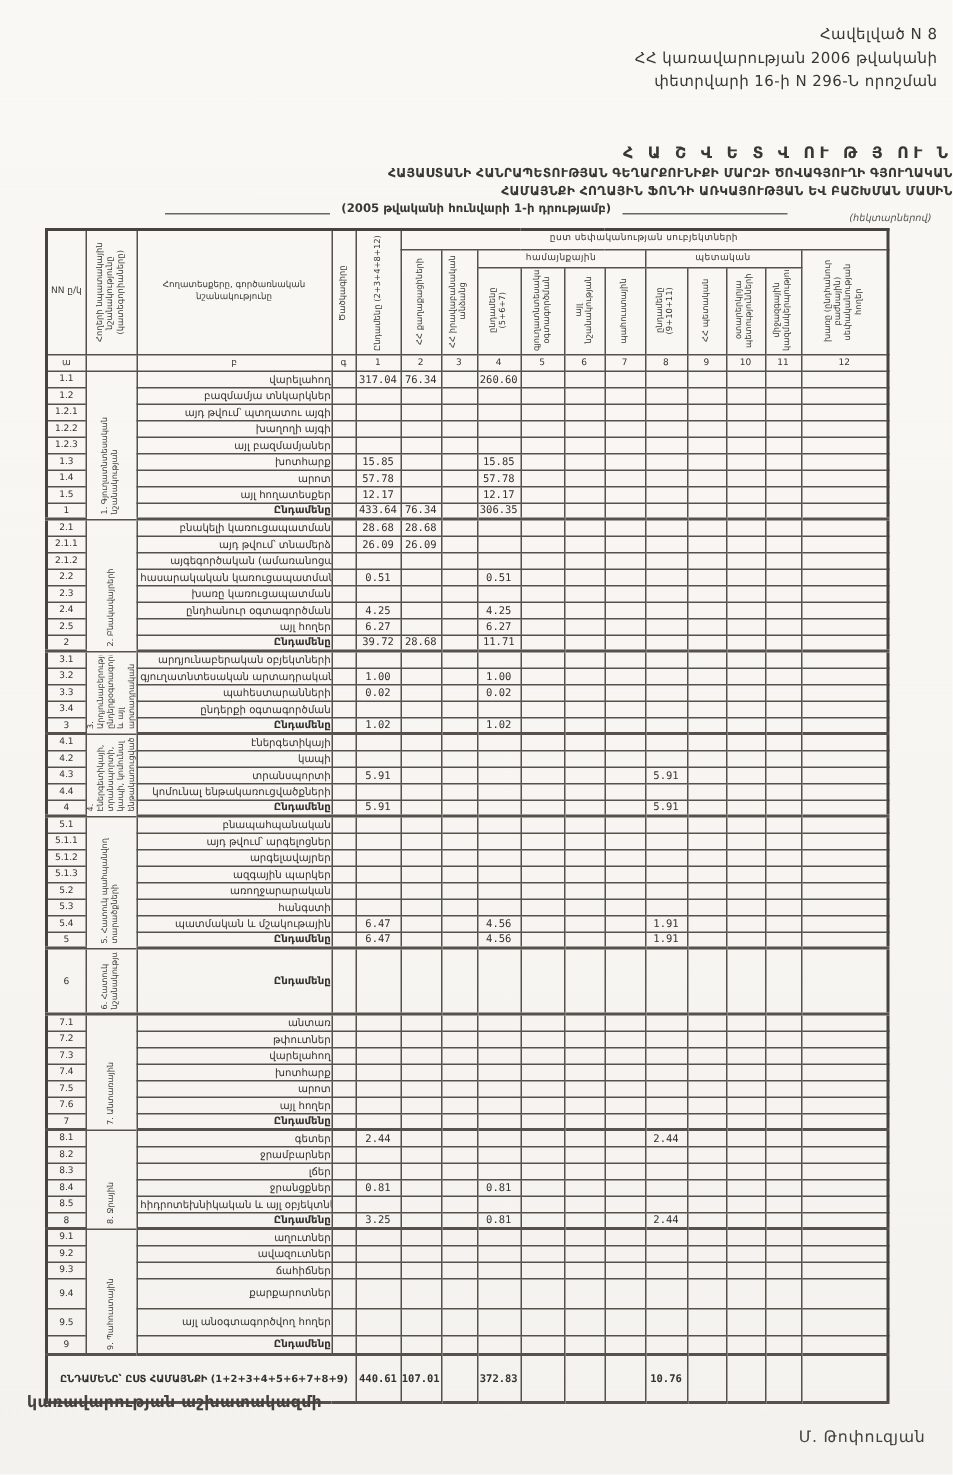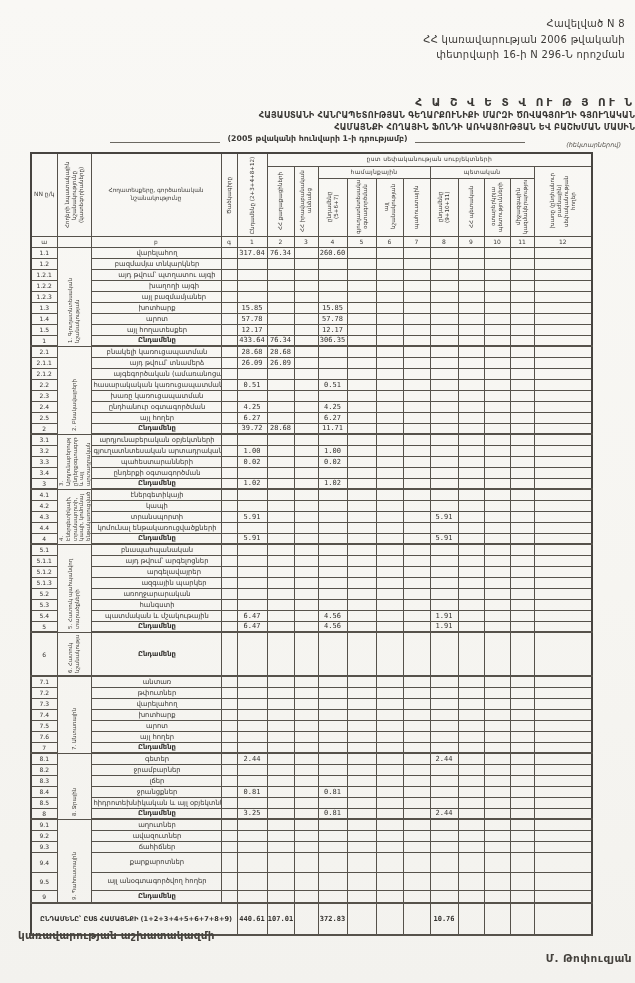--- a/index.html
+++ b/index.html
@@ -33,33 +33,33 @@
   .h3 .vt{height:54px}
   .hh-num{font-size:6px}
   .hl2{font-size:5.8px;line-height:1.3;padding:1px}
   .hn td{height:10px;font-size:6px;text-align:center;color:#3a3835}
   tbody tr{height:11px}
   tbody td{font-size:6.8px;color:#34322f}
   td.rnum{font-size:6px;text-align:center}
   td.grp{vertical-align:middle}
   .gvt{writing-mode:vertical-rl;transform:rotate(180deg);margin:0 auto;
        font-size:5.4px;line-height:1.25;overflow:hidden;color:#45423d}
-  td.lab{text-align:center;padding-left:2px;white-space:nowrap}
+  td.lab{text-align:right;padding-left:2px;white-space:nowrap}
   td.lab.ind{padding-left:22px}
   td.lab.ind2{padding-left:36px}
   td.val{text-align:center;font-size:7px;font-family:"DejaVu Sans Mono",monospace}
   tr.total td.lab{font-weight:bold}
   tr.sec-end td{border-bottom-width:2px}
   tr.grand td{font-weight:bold;border-top-width:2px}
   tr.grand td.glab{text-align:left;padding-left:8px;font-size:6.6px;white-space:nowrap}
   
   .sig{position:absolute;left:18px;top:928px;font-size:10.5px;font-weight:bold;
        line-height:1.5;color:#45423d;letter-spacing:.2px}
   .sig div{display:block}
-  .sig-name{position:absolute;right:3px;top:952px;font-size:10.5px;font-weight:bold;
+  .sig-name{position:absolute;right:18px;top:952px;font-size:10.5px;font-weight:normal;
        color:#45423d;letter-spacing:.5px}
 </style>
 </head>
 <body>
 
 <div class="topright">
   <div>Հավելված N 8</div>
   <div>ՀՀ կառավարության 2006 թվականի</div>
   <div>փետրվարի 16-ի N 296-Ն որոշման</div>
 </div>

